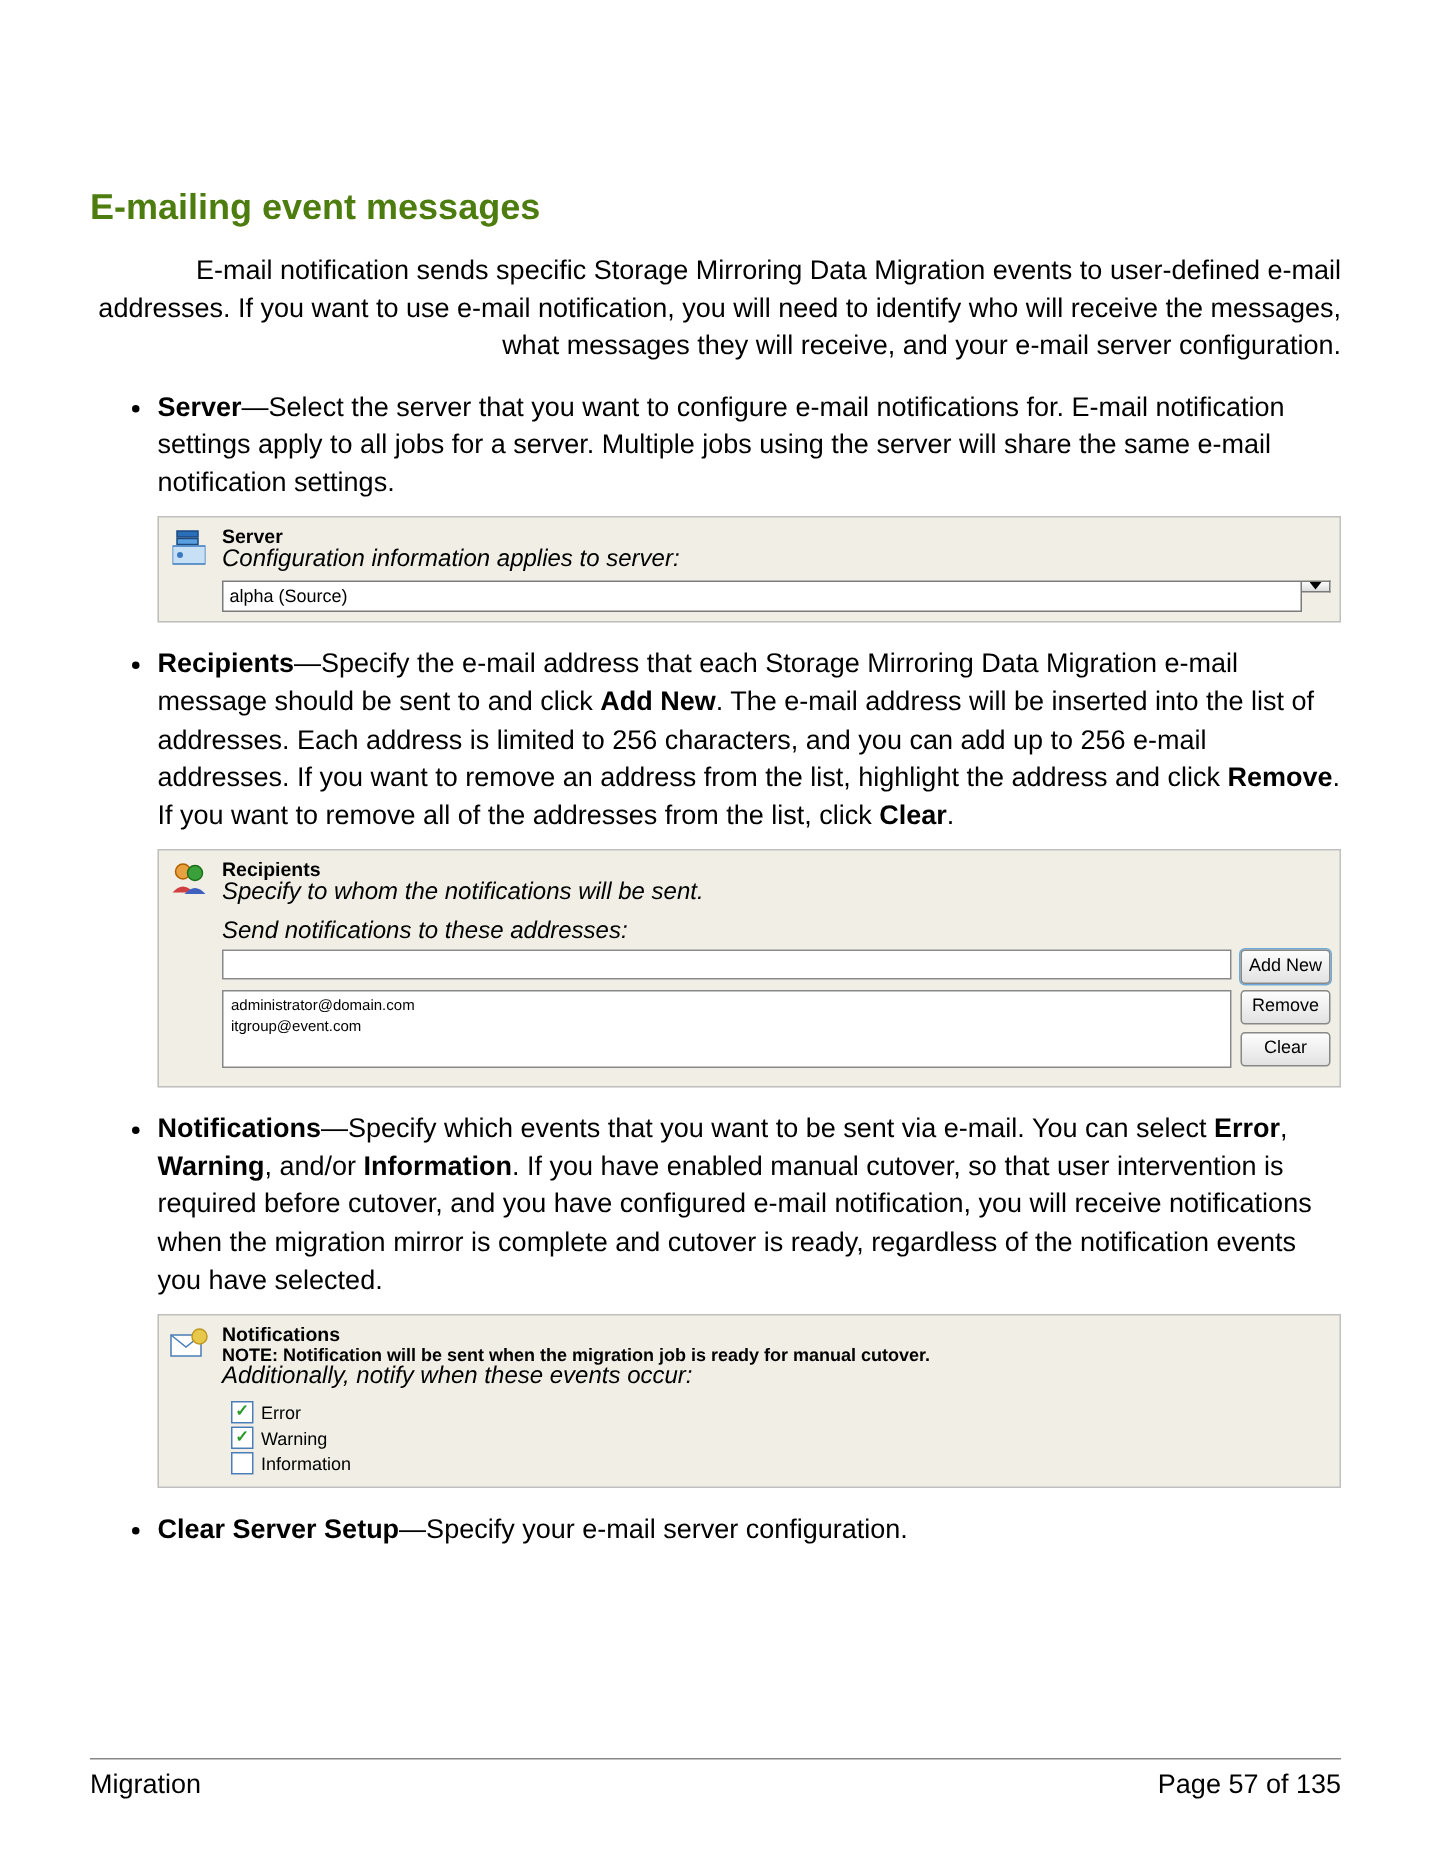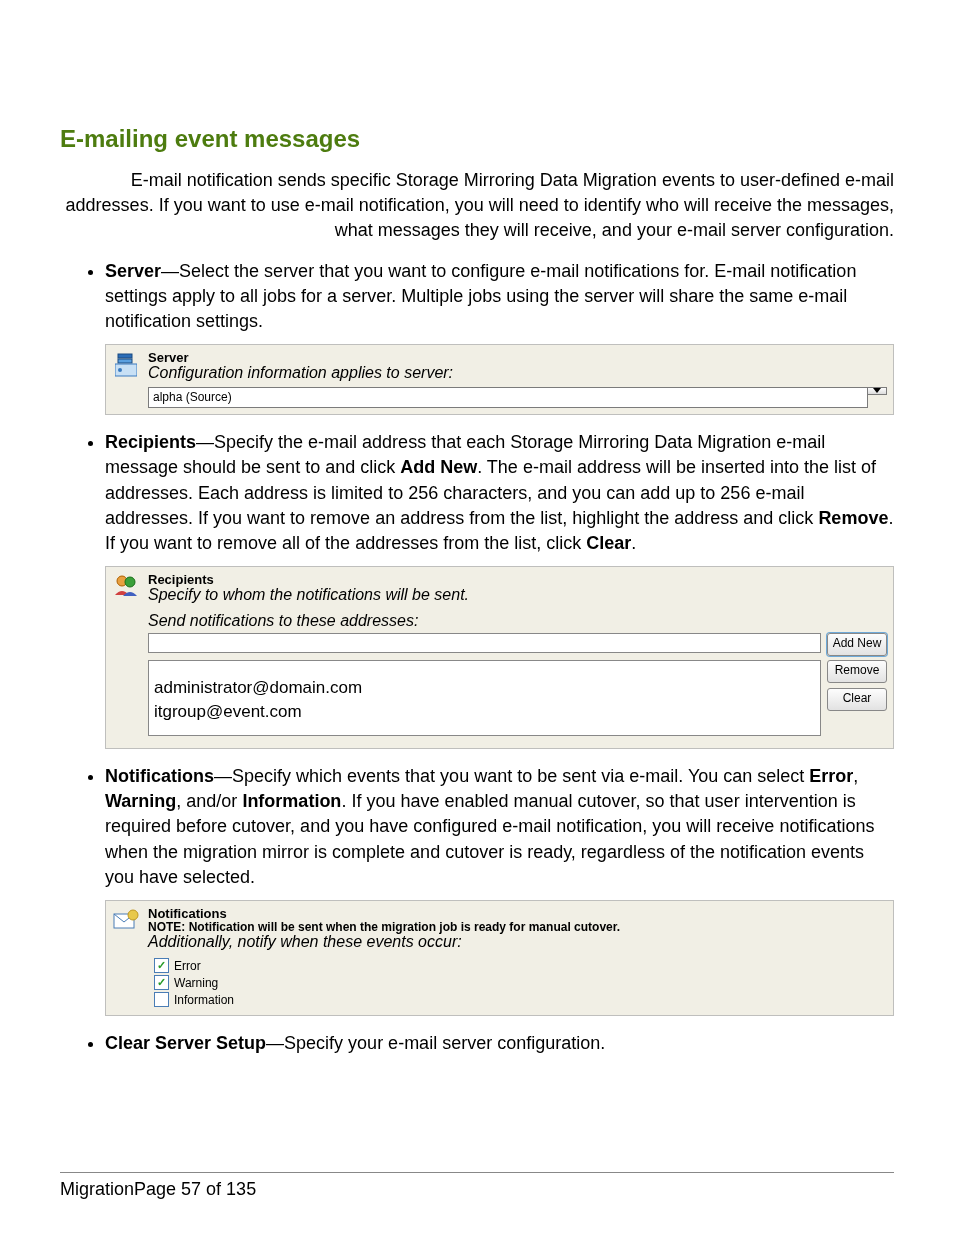--- a/index.html
+++ b/index.html
@@ -108,22 +108,22 @@
     flex: 1;
     background: #fff;
     border: 1px solid #888;
     height: 18px;
   }
   .recip-list {
     flex: 1;
     background: #fff;
     border: 1px solid #888;
     height: 44px;
-    padding: 15px 5px;
-    font-size: 17px;
+    padding: 3px 5px;
+    font-size: 10px;
     line-height: 1.4;
   }
   .btn {
     width: 58px;
     height: 21px;
     background: linear-gradient(#fdfdfd, #e2e2e2);
     border: 1px solid #888;
     border-radius: 3px;
     font-size: 12px;
     font-family: Tahoma, Arial, sans-serif;
@@ -168,20 +168,21 @@
   }
   .footer {
     position: absolute;
     bottom: 35px;
     left: 60px;
     right: 60px;
     border-top: 1px solid #888;
     padding-top: 6px;
     font-size: 18px;
     display: flex;
+    justify-content: space-between;
   }
 </style>
 </head>
 <body>
 
 <div class="page">
   <h1>E-mailing event messages</h1>
 
   <p class="intro">E-mail notification sends specific Storage Mirroring Data Migration events to user-defined e-mail addresses. If you want to use e-mail notification, you will need to identify who will receive the messages, what messages they will receive, and your e-mail server configuration.</p>
 

